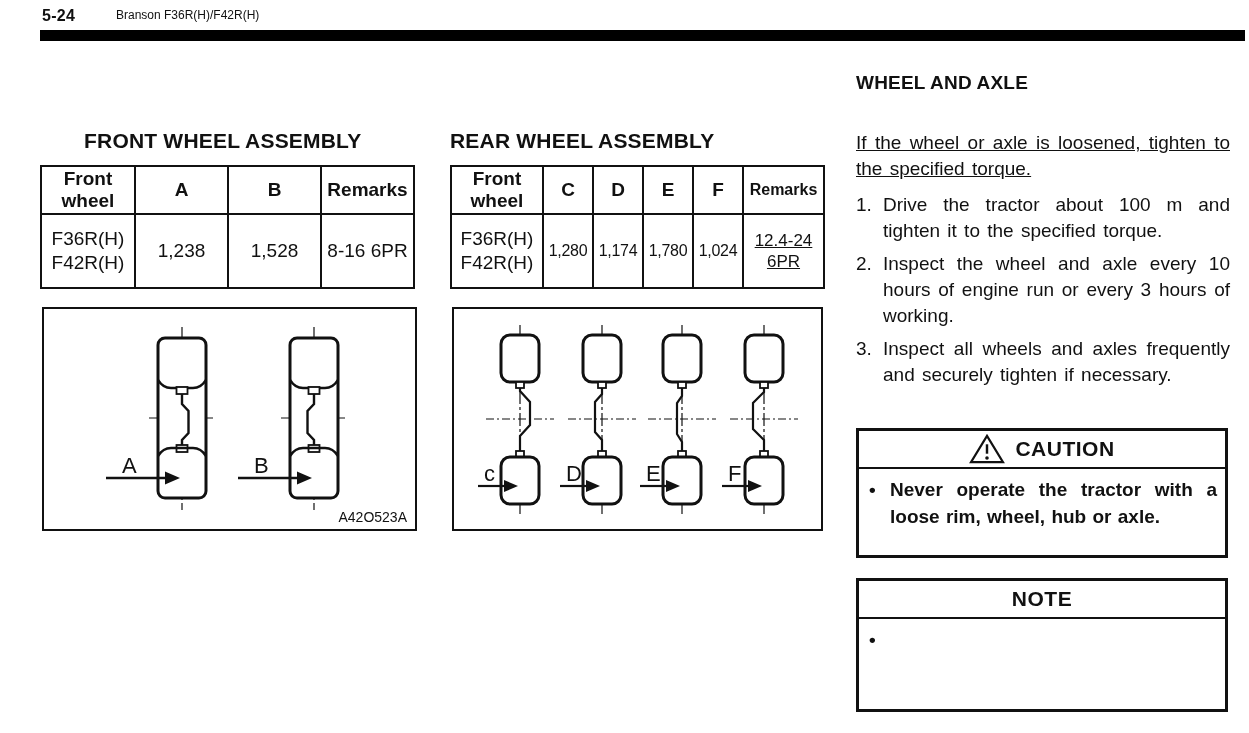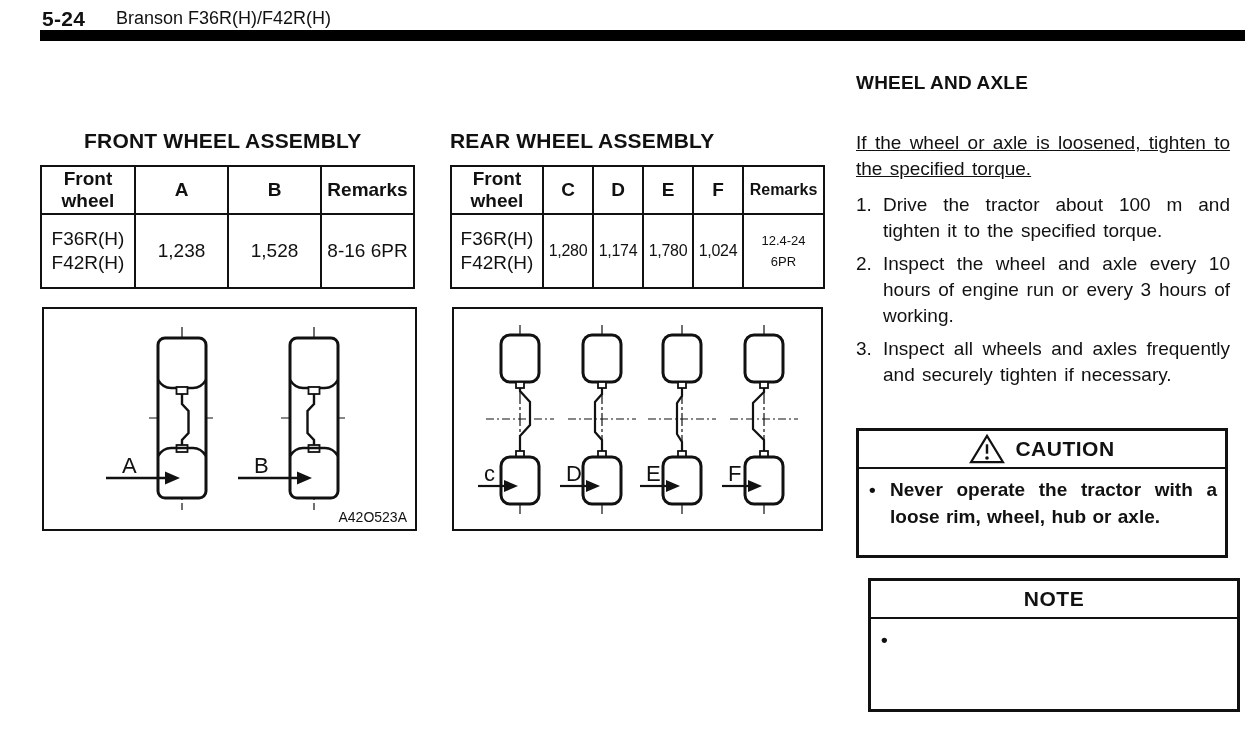--- a/index.html
+++ b/index.html
@@ -5,63 +5,63 @@
   * { margin:0; padding:0; box-sizing:border-box; }
   html,body { background:#fff; }
   body {
     width:1249px; height:733px;
     font-family:"Liberation Sans", sans-serif;
     color:#111; position:relative; overflow:hidden;
   }
   .abs { position:absolute; }
 
   
-  .page-num { left:42px; top:7px; font-size:21px; font-weight:bold; letter-spacing:.3px; }
-  .page-title { left:116px; top:8px; font-size:18px; }
+  .page-num { left:42px; top:7px; font-size:16px; font-weight:bold; letter-spacing:.3px; }
+  .page-title { left:116px; top:8px; font-size:12px; }
   .header-rule { left:40px; top:30px; width:1205px; height:11px; background:#000; }
 
   
   .sec-heading { font-size:21px; font-weight:bold; letter-spacing:.2px; white-space:nowrap; }
   .front-heading { left:40px; top:129px;margin-left:44px; }
   .rear-heading { left:450px; top:129px; }
   .wa-heading { left:856px; top:72px; font-size:19px; font-weight:bold; letter-spacing:.2px; }
 
   
   table { border-collapse:collapse; table-layout:fixed; background:#fff; }
   th, td { border:2px solid #111; text-align:center; vertical-align:middle; padding:0 2px; }
   th { font-weight:bold; }
   .front-table { left:40px; top:165px; width:373px; font-size:19px; }
   .rear-table  { left:450px; top:165px; width:373px; font-size:19px; }
   tr.hdr-row  { height:48px; }
   tr.data-row { height:74px; }
   .model-cell { line-height:24px; }
   .rear-num { font-size:16px; letter-spacing:-0.3px; }
   .rear-remarks-hdr { font-size:16px; }
-  .rear-remarks-val { font-size:13px; line-height:21px; }
+  .rear-remarks-val { font-size:17px; line-height:21px;text-decoration:underline; }
 
   
   .diagram-box { border:2px solid #111; background:#fff; }
   .front-diagram { left:42px; top:307px; width:375px; height:224px; }
   .rear-diagram  { left:452px; top:307px; width:371px; height:224px; }
   .diagram-box svg { display:block; }
   svg text.fig-label { font-family:"Liberation Sans",sans-serif; font-size:22px; fill:#111; }
   svg text.fig-code  { font-family:"Liberation Sans",sans-serif; font-size:14px; fill:#111; }
 
   
   .right-col-text { width:374px; font-size:19px; line-height:26px; text-align:justify; word-spacing:2px; }
   .intro { left:856px; top:130px;text-decoration:underline; }
   .steps { left:856px; top:192px; width:374px; }
   .step { display:flex; margin-bottom:7px; }
   .step-num { width:27px; flex:0 0 27px; font-size:19px; line-height:26px; }
   .step-text { flex:1; font-size:19px; line-height:26px; text-align:justify; word-spacing:2px; }
 
   
   .alert-box { left:856px; width:372px; border:3px solid #111; background:#fff; }
   .caution-box { top:428px; height:130px; }
-  .note-box { top:578px; height:134px;margin-left:12px; }
+  .note-box { top:578px; height:134px; }
   .alert-hdr { height:38px; border-bottom:2px solid #111; display:flex; align-items:center; justify-content:center; gap:10px; }
   .alert-title { font-size:21px; font-weight:bold; letter-spacing:.5px; }
   .alert-body { display:flex; padding:7px 8px 0 10px; }
   .bullet { width:21px; flex:0 0 21px; font-size:19px; font-weight:bold; line-height:27px; }
   .alert-text { flex:1; font-size:19px; font-weight:bold; line-height:27px; text-align:justify; word-spacing:1px; }
   .tri-icon { display:block; }
 </style>
 </head>
 <body>
 

